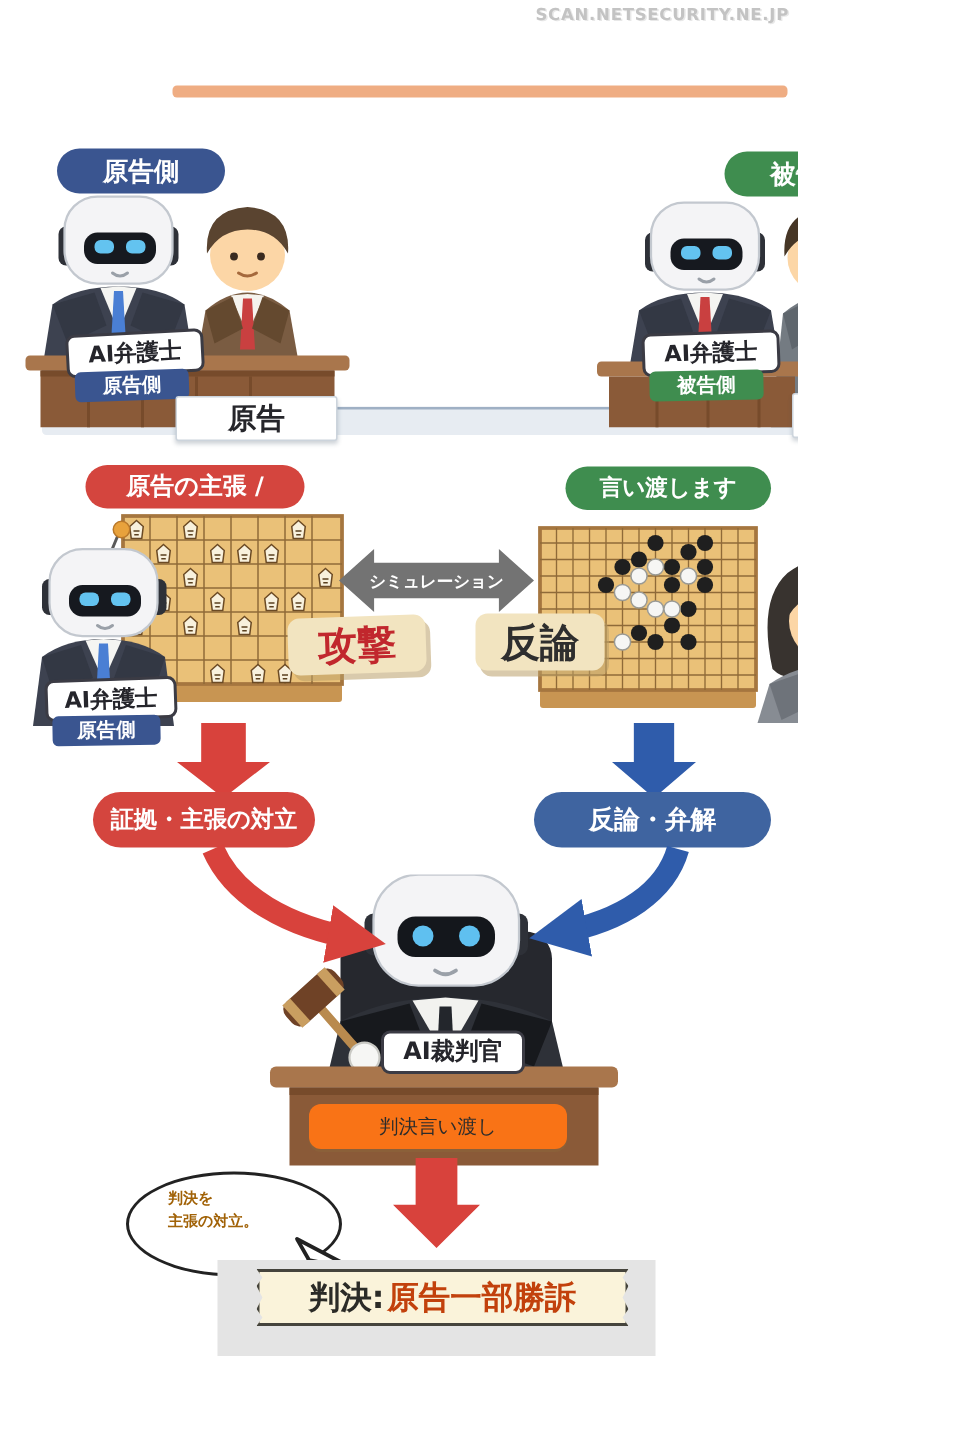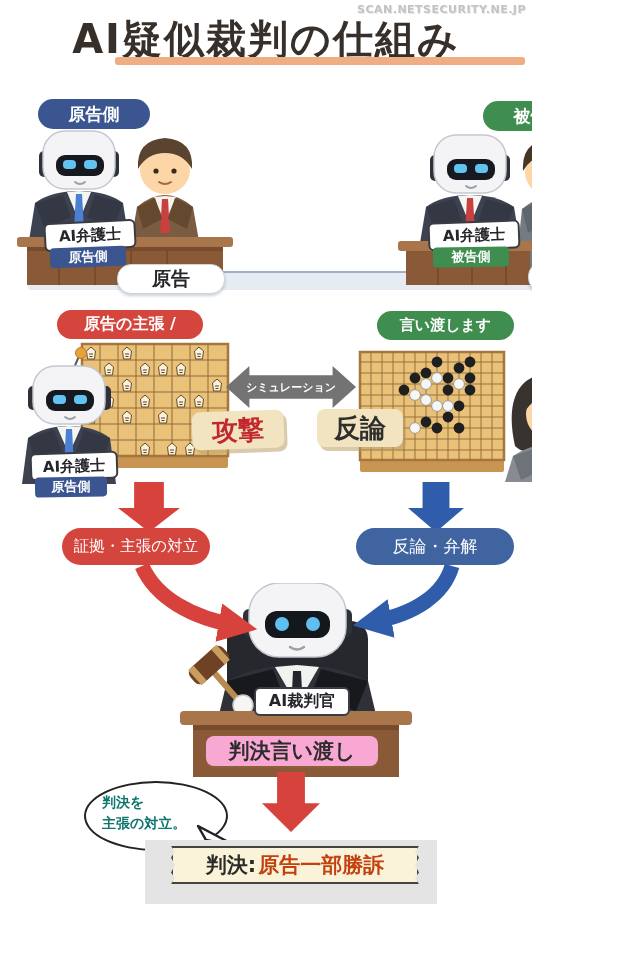--- a/index.html
+++ b/index.html
@@ -14,55 +14,54 @@
   .pill{display:flex;align-items:center;justify-content:center;color:#fff;font-weight:700;
     border-radius:17px;text-align:center;}
   .badge-navy{background:#3a5590;}
   .badge-green{background:#3f8d4f;}
   .badge-red{background:#d4453e;}
   .badge-blue{background:#3f64a0;}
   .lawyer-tag{background:#fff;border:2px solid #3b3b44;border-radius:6px;font-weight:800;
     color:#25252b;display:flex;align-items:center;justify-content:center;font-size:15px;}
   .side-tag{border-radius:4px;color:#fff;font-weight:700;font-size:13px;display:flex;
     align-items:center;justify-content:center;}
-  .party-banner{background:#fff;border:1px solid #ccd4dc;border-radius:14px;
+  .party-banner{background:#fff;border:1px solid #ccd4dc;border-radius:2px;
     box-shadow:0 2px 3px rgba(60,80,100,.25);display:flex;align-items:center;justify-content:center;
     font-size:19px;font-weight:800;color:#26262b;}
   .platform{left:28px;top:271px;width:604px;height:17px;background:#e7ecf2;
     border-top:2px solid #9fb0c4;border-radius:3px;}
   .sim-arrow{left:226px;top:366px;width:130px;height:42px;background:#737373;
     clip-path:polygon(0 50%,18% 0,18% 22%,82% 22%,82% 0,100% 50%,82% 100%,82% 78%,18% 78%,18% 100%);
     display:flex;align-items:center;justify-content:center;color:#fff;font-weight:700;font-size:11px;}
   .cream-card{background:#f2e4c0;border-radius:8px;box-shadow:3px 4px 0 rgba(186,158,104,.55);
     display:flex;align-items:center;justify-content:center;font-weight:800;}
   .down-arrow{clip-path:polygon(26% 0,74% 0,74% 52%,100% 52%,50% 100%,0 52%,26% 52%);}
   .red{background:#d8423c;} .blue{background:#2f5cab;}
   .result-pill{border-radius:19px;font-size:15.5px;display:flex;align-items:center;
-    justify-content:center;color:#fff;font-weight:400;}
-  .bench-banner{left:206px;top:736px;width:172px;height:30px;background:#f9a8d4;border-radius:8px;
-    display:flex;align-items:center;justify-content:center;font-size:21px;font-weight:700;color:#2c2c2c;
+    justify-content:center;color:#fff;font-weight:700;}
+  .bench-banner{left:206px;top:736px;width:172px;height:30px;background:#f97316;border-radius:8px;
+    display:flex;align-items:center;justify-content:center;font-size:13px;font-weight:400;color:#2c2c2c;
     box-shadow:0 2px 0 rgba(140,110,60,.35);}
   .speech-bubble{left:84px;top:781px;width:140px;height:66px;background:#fff;
     border:2.5px solid #222;border-radius:50%;}
-  .speech-text{left:102px;top:792px;width:130px;font-size:14px;font-weight:800;color:#0f766e;line-height:1.5;}
+  .speech-text{left:112px;top:792px;width:130px;font-size:10px;font-weight:800;color:#a16207;line-height:1.5;}
   .gray-panel{left:145px;top:840px;width:292px;height:64px;background:#e4e4e4;}
   .verdict-banner{left:171px;top:846px;width:244px;height:34px;background:#faf3da;
     border:2px solid #45443c;display:flex;align-items:center;justify-content:center;gap:2px;
     font-size:21px;font-weight:800;
     clip-path:polygon(0 0,100% 0,98.4% 15%,100% 30%,98.4% 50%,100% 70%,98.4% 85%,100% 100%,0 100%,1.6% 85%,0 70%,1.6% 50%,0 30%,1.6% 15%);}
   .v-prefix{color:#2b2b27;} .v-result{color:#c2410c;}
   svg{display:block;}
 </style>
 </head>
 <body>
 
 <div id="canvas">
 
   <div class="abs watermark">SCAN.NETSECURITY.NE.JP</div>
-  <div class="abs title">AI疑似裁判の仕組み</div>
   <div class="abs title-underline"></div>
 
   <div class="abs platform"></div>
 
   <svg class="abs" style="left:15px;top:125px;" width="230" height="160" viewBox="0 0 230 160">
     <g>
       <rect x="24" y="26" width="12" height="26" rx="5" fill="#2e3138"></rect>
       <rect x="92" y="26" width="12" height="26" rx="5" fill="#2e3138"></rect>
       <rect x="28" y="6" width="72" height="58" rx="22" fill="#f4f4f6" stroke="#c3c8cf" stroke-width="1.5"></rect>
       <rect x="41" y="30" width="48" height="21" rx="9" fill="#16191f"></rect>

